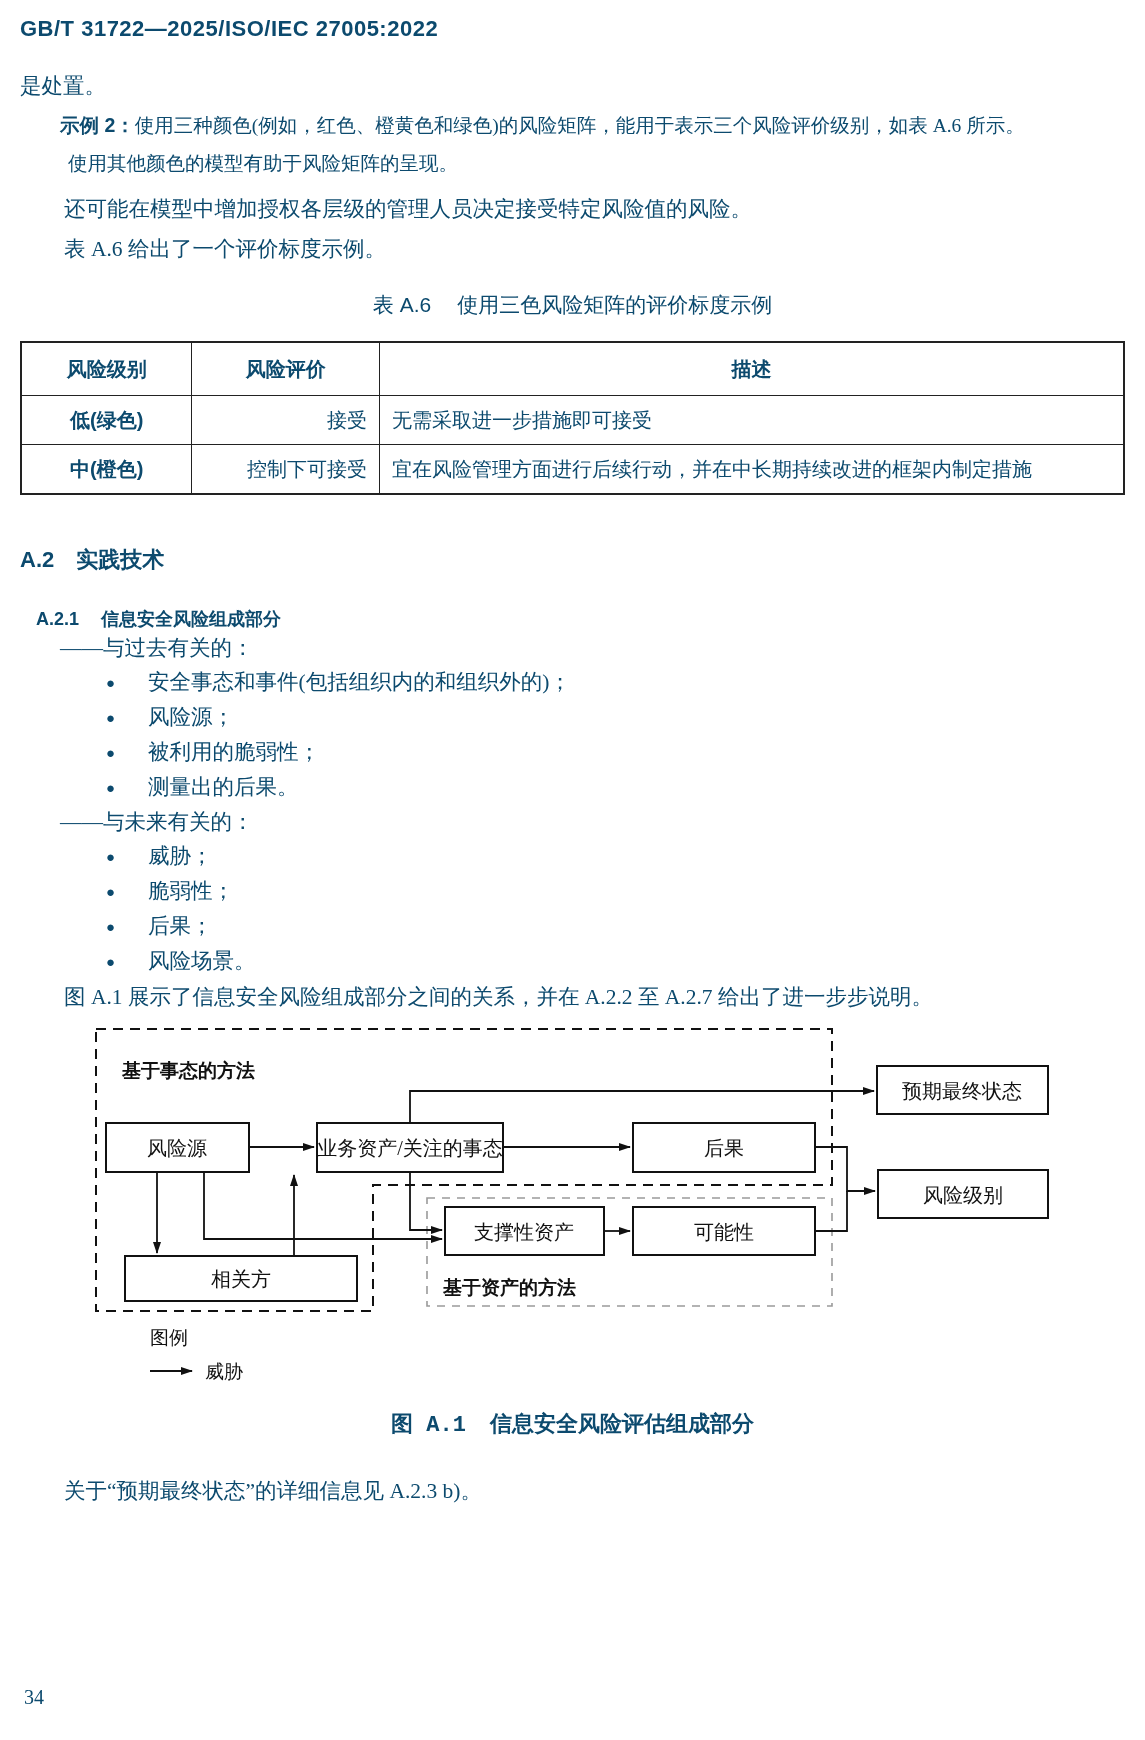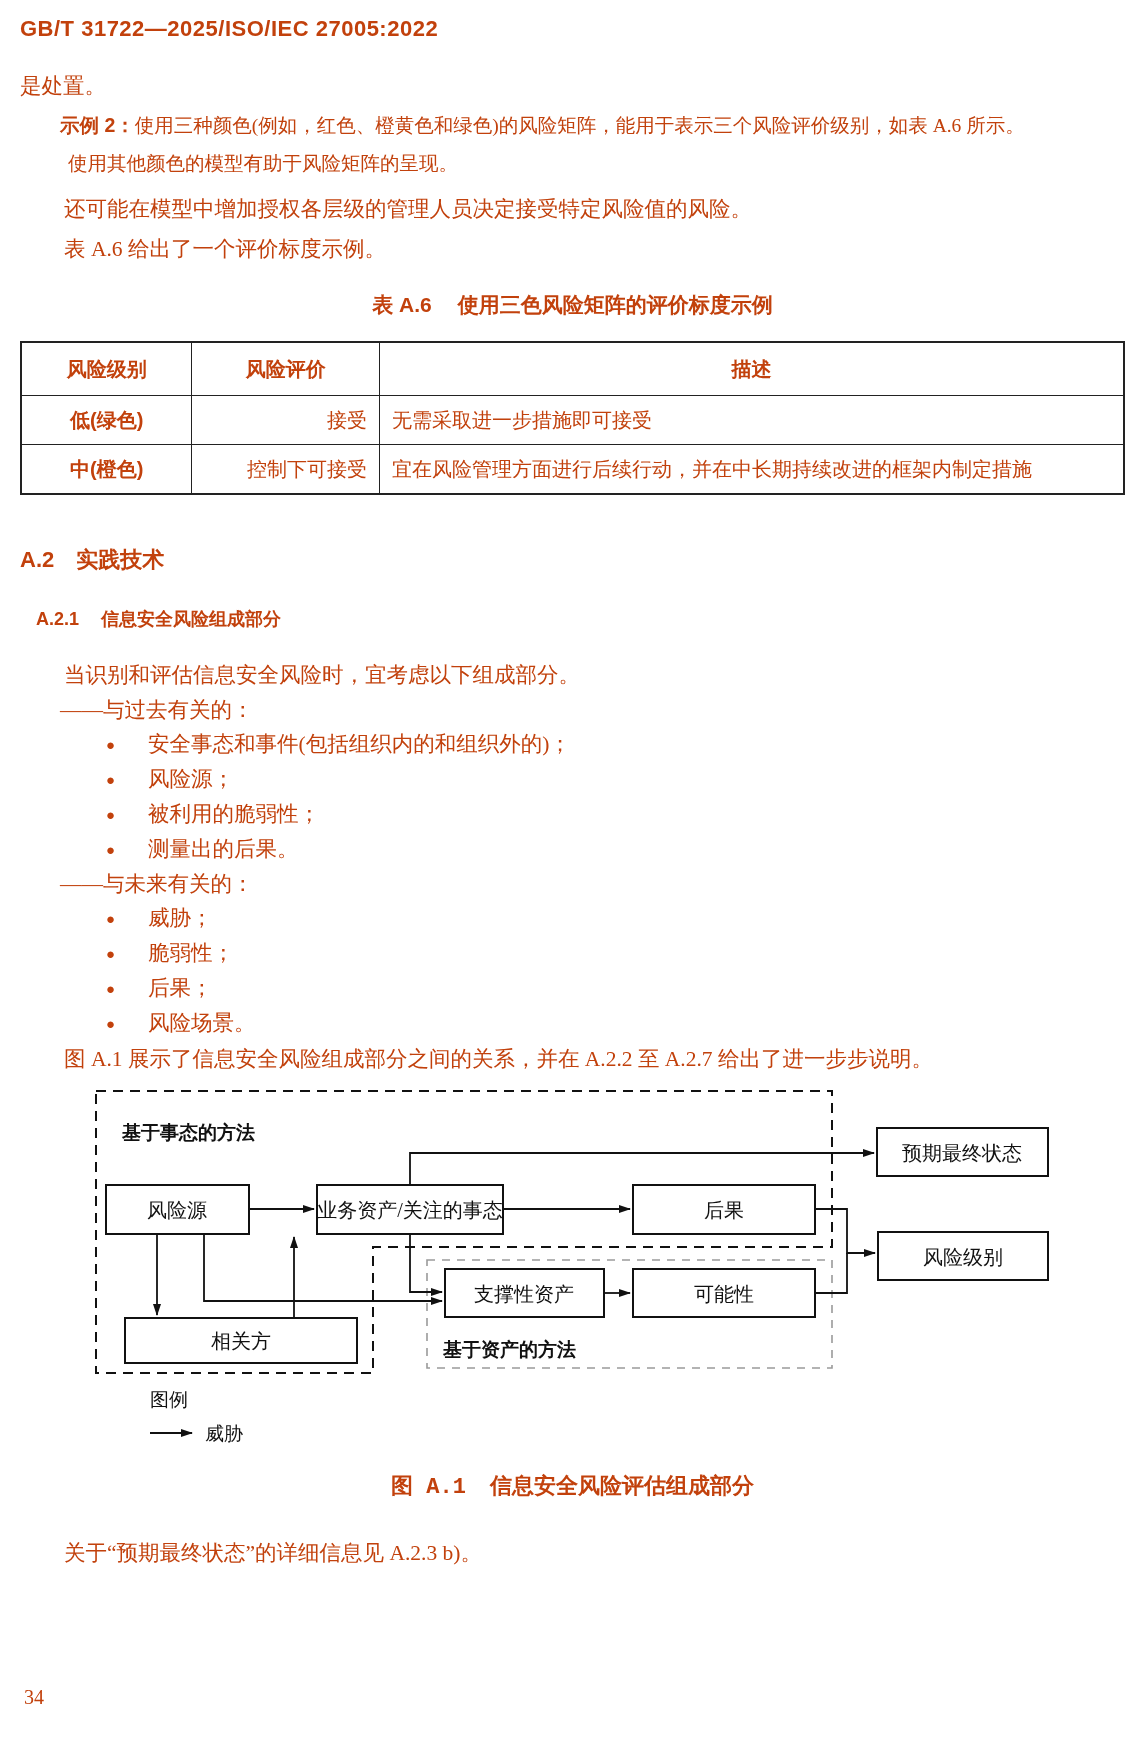--- a/index.html
+++ b/index.html
@@ -1,41 +1,41 @@
 <!DOCTYPE html>
 <html><head>
 <meta charset="utf-8">
 <style>
   html,body{margin:0;padding:0;background:#e8e8e8;}
   .page{
     position:relative;
     width:1145px;height:1740px;
     margin:0 auto;
     background:#ffffff;
-    color:#c2410c;
+    color:#0c4a6e;
     font-family:"Liberation Serif","DejaVu Serif",serif;
     box-sizing:border-box;
     padding:16px 20px 0 20px;
     overflow:hidden;
   }
   .std-code{
     font-family:"Liberation Sans","DejaVu Sans",sans-serif;
     font-weight:bold;font-size:22px;letter-spacing:.5px;
     margin:0 0 26px 0;
   }
   .body-p{font-size:21.5px;line-height:36px;margin:0;}
   .indent{text-indent:44px;}
   .mt8{margin-top:8px;} .mt4{margin-top:4px;}
   .example{font-size:19.5px;line-height:38px;margin:2px 0 0 0;}
   .ex2{margin-left:40px;}
   .ex3{text-indent:38px;}
   .ex-label{font-family:"Liberation Sans","DejaVu Sans",sans-serif;font-weight:bold;}
   .ex2-line2{display:block;text-indent:8px;}
   .tbl-title{
-    text-align:center;font-weight:bold;font-size:21px;
+    text-align:center;font-weight:normal;font-size:21px;
     font-family:"Liberation Sans","DejaVu Sans",sans-serif;
     margin:24px 0 0 0;
   }
   .tbl-title .gap{display:inline-block;width:26px;}
   table.risk{
     width:100%;border-collapse:collapse;margin-top:22px;
     font-size:20px;
   }
   table.risk th,table.risk td{
     border:1px solid #222;
@@ -132,21 +132,20 @@
   </table>
 
   <p class="sec-h1">
     <span class="num">A.2</span><span>实践技术</span>
   </p>
 
   <p class="sec-h2">
     <span class="num">A.2.1</span><span>信息安全风险组成部分</span>
   </p>
 
-  <p class="body-p indent" style="margin-top:26px;">当识别和评估信息安全风险时，宜考虑以下组成部分。</p>
 
   <p class="dash-line">——与过去有关的：</p>
   <p class="bullet-line"><span class="bullet-glyph">●</span><span>安全事态和事件(包括组织内的和组织外的)；</span></p>
   <p class="bullet-line"><span class="bullet-glyph">●</span><span>风险源；</span></p>
   <p class="bullet-line"><span class="bullet-glyph">●</span><span>被利用的脆弱性；</span></p>
   <p class="bullet-line"><span class="bullet-glyph">●</span><span>测量出的后果。</span></p>
 
   <p class="dash-line">——与未来有关的：</p>
   <p class="bullet-line"><span class="bullet-glyph">●</span><span>威胁；</span></p>
   <p class="bullet-line"><span class="bullet-glyph">●</span><span>脆弱性；</span></p>

